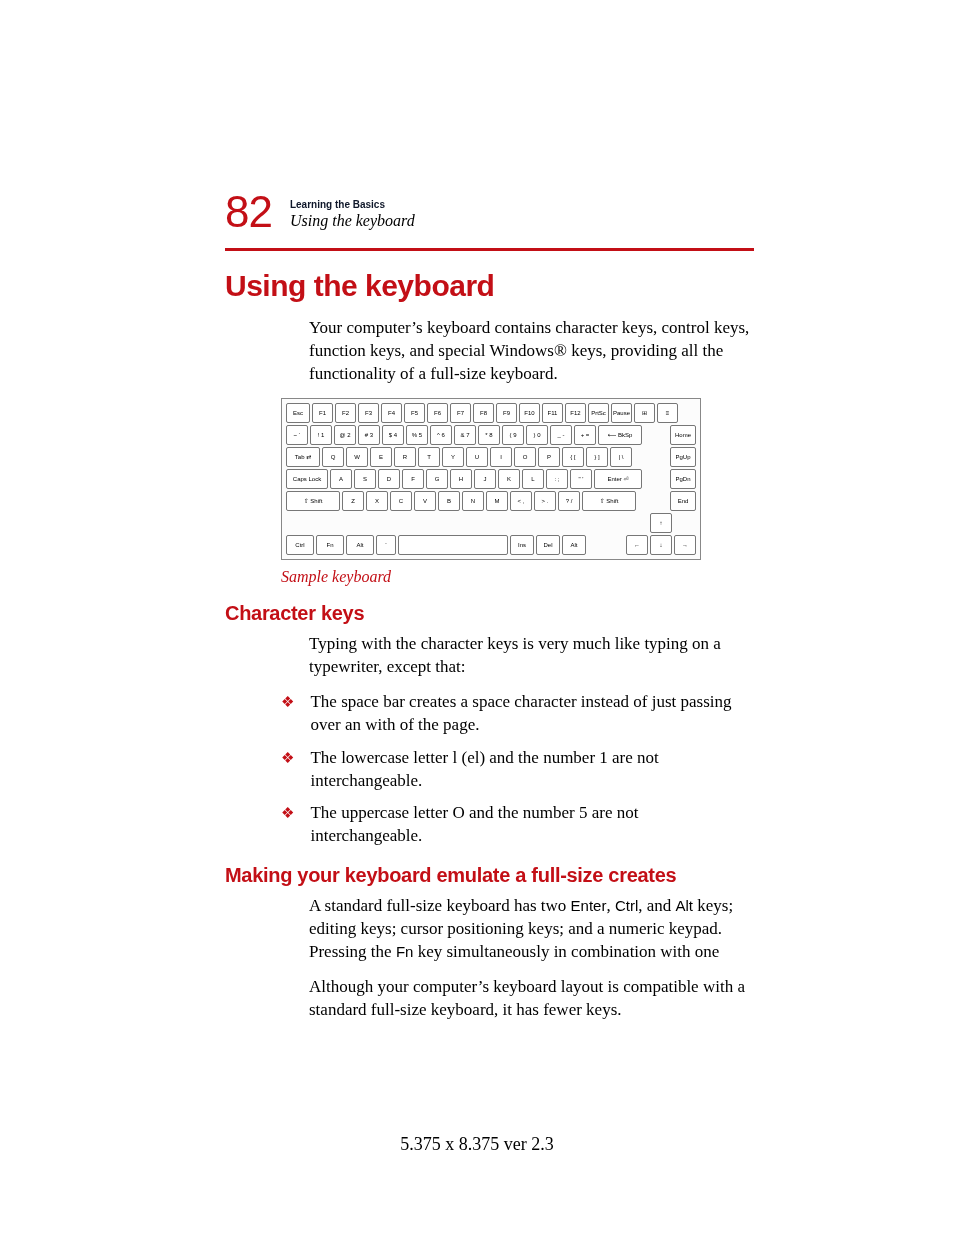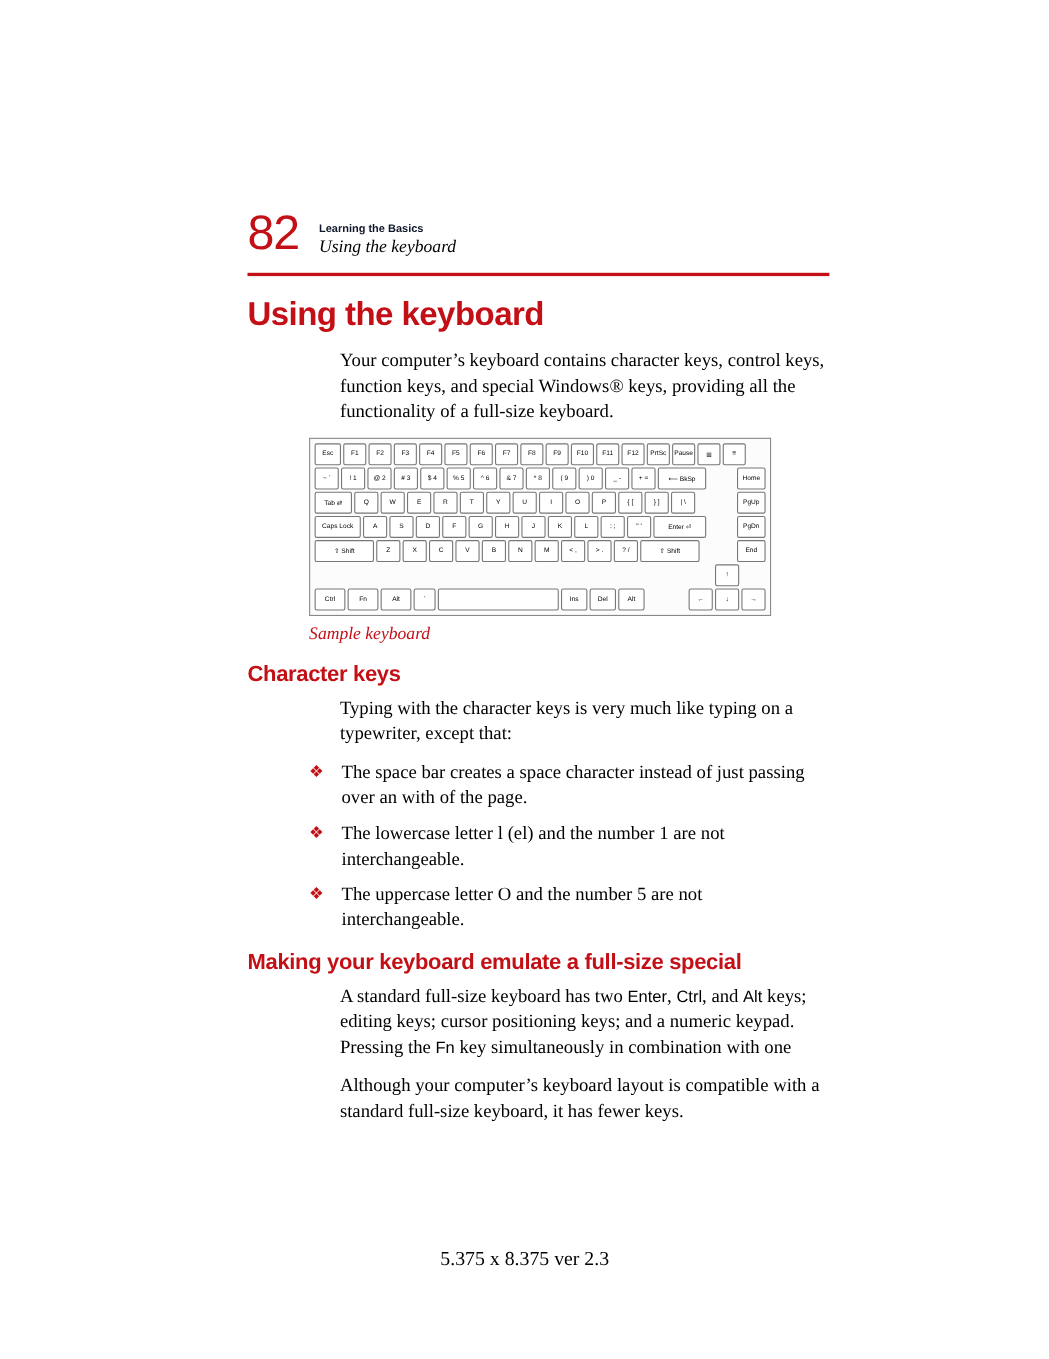--- a/index.html
+++ b/index.html
@@ -10,21 +10,21 @@
     color: #000;
     width: 954px;
     height: 1235px;
     position: relative;
   }
   .page {
     padding: 190px 200px 0 225px;
   }
   .header-row {
     display: flex;
-    align-items: flex-end;
+    align-items: center;
     gap: 18px;
     margin-bottom: 8px;
   }
   .page-number {
     font-family: Arial, Helvetica, sans-serif;
     font-weight: 400;
     font-stretch: condensed;
     font-size: 44px;
     line-height: 1;
     color: #c30f16;
@@ -298,21 +298,21 @@
     <li>
         <span class="bullet-mark">❖</span>
         <span>The lowercase letter l (el) and the number 1 are not interchangeable.</span>
       </li>
     <li>
         <span class="bullet-mark">❖</span>
         <span>The uppercase letter O and the number 5 are not interchangeable.</span>
       </li>
   </ul>
 
-  <h2 class="subsection">Making your keyboard emulate a full-size special</h2>
+  <h2 class="subsection">Making your keyboard emulate a full-size creates</h2>
   <div class="body-indent">
     <p>
       <span>A standard full-size keyboard has two </span><span class="keylabel">Enter</span>, <span class="keylabel">Ctrl</span>, and <span class="keylabel">Alt</span><span> keys; editing keys; cursor positioning keys; and a numeric keypad. Pressing the </span><span class="keylabel">Fn</span><span> key simultaneously in combination with one</span>
     </p>
     <p>Although your computer’s keyboard layout is compatible with a standard full-size keyboard, it has fewer keys.</p>
   </div>
 </div>
 
 <div class="footer">5.375 x 8.375 ver 2.3</div>
 

